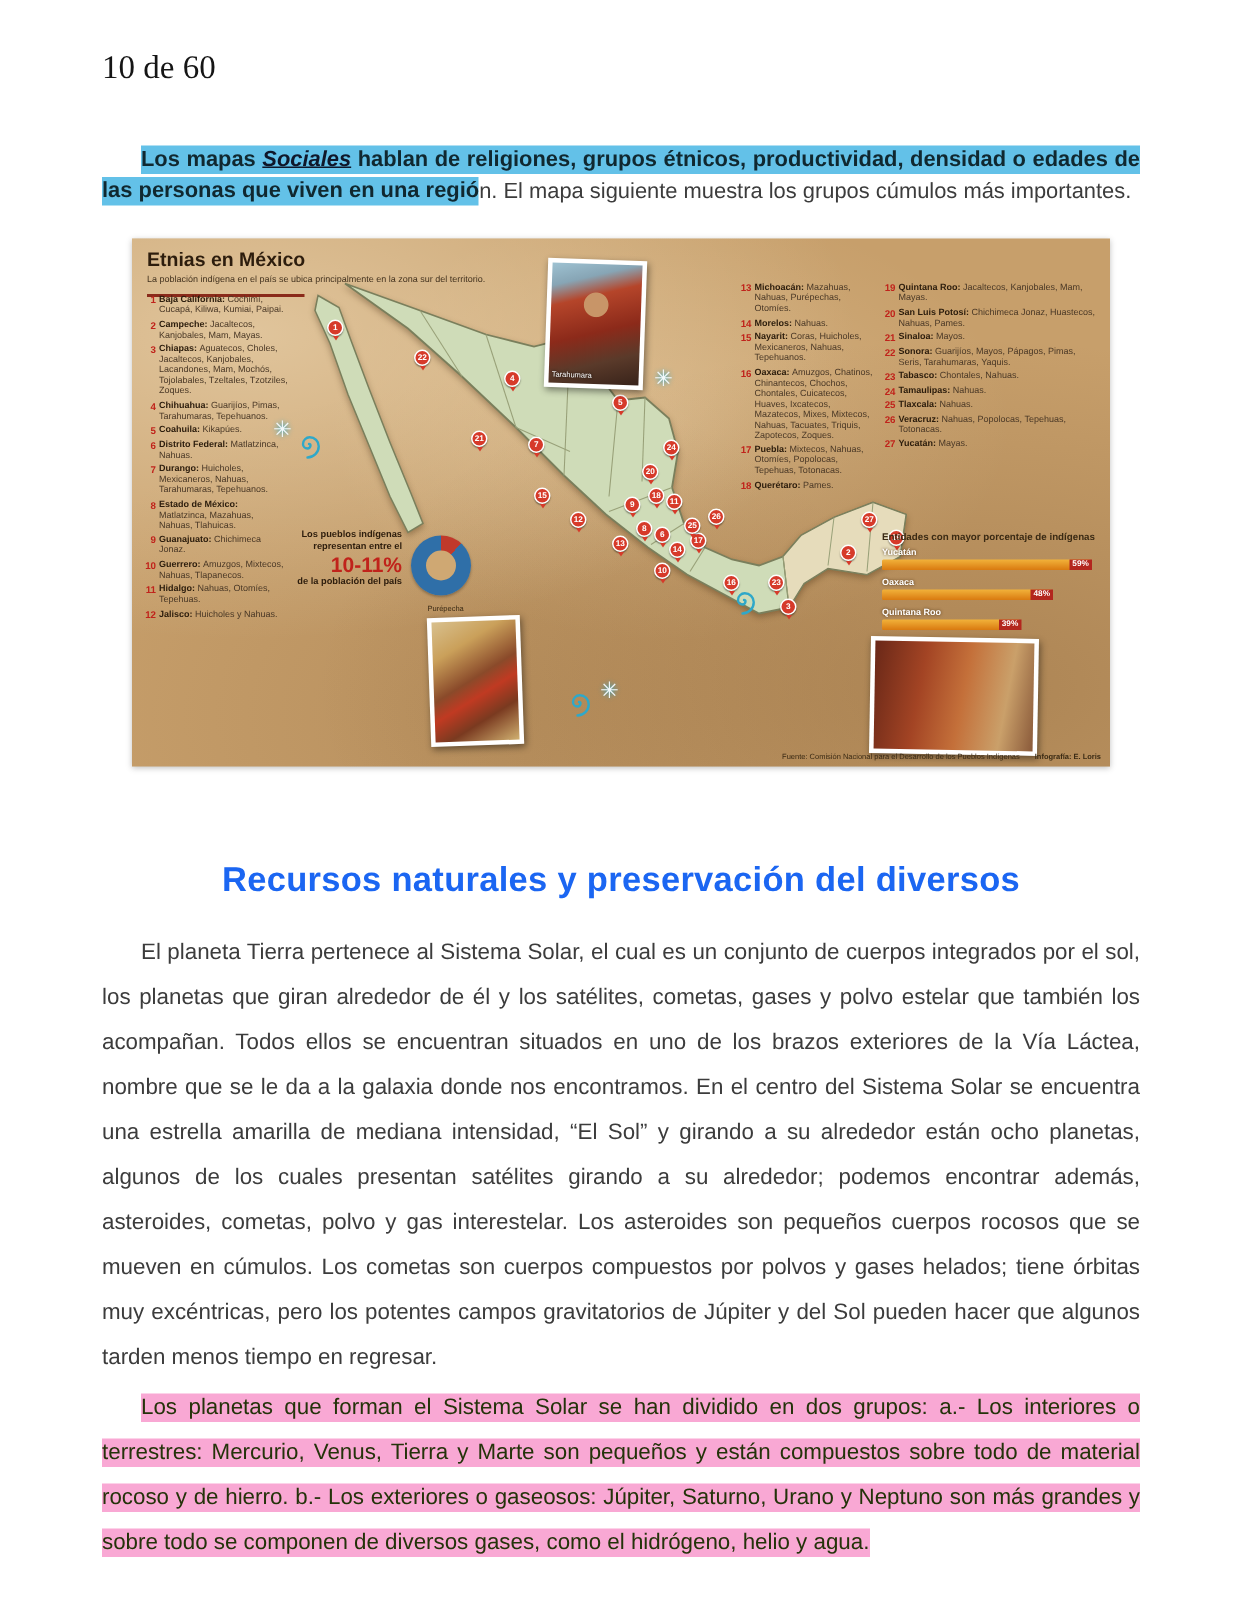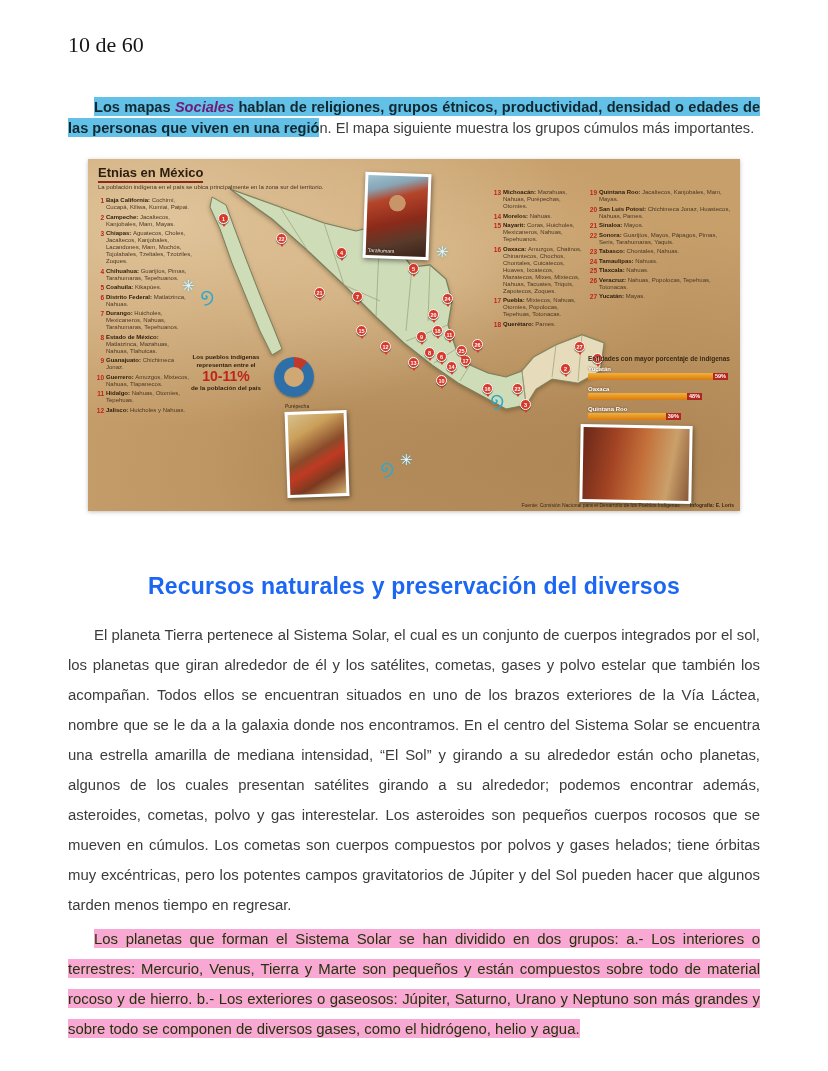--- a/index.html
+++ b/index.html
@@ -4,53 +4,53 @@
 <style>
   *{margin:0;padding:0;box-sizing:border-box}
   html,body{background:#ffffff}
   body{width:828px;height:1071px;font-family:"Liberation Sans",sans-serif;color:#3c3c3c;overflow:hidden;position:relative}
 
   .page-num{font-family:"Liberation Serif",serif;font-size:22px;color:#151515;margin:32px 0 0 68px}
 
   .intro{margin:38px 68px 0 68px;font-size:14.6px;line-height:21.5px;text-align:justify;text-indent:26px;color:#3c3c3c}
   .hl-blue{background:#63c1e8;font-weight:700;color:#102830;padding:1.5px 0;
            -webkit-box-decoration-break:clone;box-decoration-break:clone}
-  .soc-link{font-style:italic;font-weight:700;color:#701a75;cursor:pointer}
+  .soc-link{font-style:italic;font-weight:700;text-decoration:underline;color:#0f172a;cursor:pointer}
 
   
   .infographic{position:relative;margin:20px 0 0 88px;width:652px;height:352px;overflow:hidden;
     background:
       radial-gradient(ellipse at 12% 18%, rgba(255,242,214,.45), transparent 50%),
       radial-gradient(ellipse at 85% 85%, rgba(110,70,30,.30), transparent 55%),
       radial-gradient(ellipse at 55% 35%, rgba(255,236,200,.22), transparent 45%),
       radial-gradient(ellipse at 35% 90%, rgba(120,80,40,.18), transparent 50%),
       #c79f6b;
     box-shadow:0 1px 4px rgba(0,0,0,.25)}
   .info-title{position:absolute;left:10px;top:6px;font-size:13px;font-weight:700;color:#2d1d0d;
-    border-bottom:2px solid #8a2a1a;padding-bottom:1px;z-index:5}
+    border-bottom:2px solid #8a2a1a;padding-bottom:16px;z-index:5}
   .info-sub{position:absolute;left:10px;top:25px;font-size:6px;color:#43321e;z-index:5;width:240px}
 
   .states-col{position:absolute;z-index:5}
   #col1{left:7px;top:38px;width:97px}
   #col2{left:404px;top:30px;width:92px}
   #col3{left:500px;top:30px;width:146px}
   .state-item{display:flex;gap:2px;margin-bottom:2.5px}
   .snum{color:#c0231b;font-weight:700;font-size:6.5px;min-width:9px;text-align:right;line-height:7px}
   .stext{font-size:6px;line-height:7px;color:#4a3826}
   .sname{color:#2b1c0c}
 
   .map-box{position:absolute;left:96px;top:22px;width:430px;height:312px;z-index:1}
   .map-box svg{filter:drop-shadow(0 2px 2px rgba(60,35,10,.35))}
   .marker{position:absolute;width:11px;height:11px;background:#d63a2a;border:1px solid #fff;border-radius:50%;
     display:flex;align-items:center;justify-content:center;z-index:6;box-shadow:0 1px 1px rgba(0,0,0,.4)}
   .marker::after{content:"";position:absolute;top:10px;left:3px;width:0;height:0;
     border:2px solid transparent;border-top:3px solid #d63a2a}
   .marker span{color:#fff;font-size:5.5px;font-weight:700}
 
-  .center-note{position:absolute;left:96px;top:194px;width:84px;text-align:center;z-index:5}
+  .center-note{position:absolute;left:96px;top:194px;width:84px;text-align:right;z-index:5}
   .cn-line{font-size:6.2px;font-weight:700;color:#2d1d0d;line-height:7.5px}
   .cn-pct{font-size:14px;font-weight:700;color:#c0231b;line-height:16px}
   .donut{position:absolute;left:186px;top:198px;width:40px;height:40px;border-radius:50%;z-index:5;
     background:conic-gradient(#c0392b 0 42deg,#2f6fa8 42deg 360deg);box-shadow:0 1px 2px rgba(0,0,0,.3)}
   .donut::after{content:"";position:absolute;inset:10px;border-radius:50%;background:#cfa873}
 
   .bars{position:absolute;left:500px;top:196px;width:146px;z-index:5}
   .bars-title{font-size:6.5px;font-weight:700;color:#3a2a14;margin-bottom:4px;line-height:7px}
   .bar-row{margin-bottom:6px}
   .bar-label{font-size:6px;color:#fff;font-weight:700;text-shadow:0 0 2px #4a2e12;margin-bottom:1px}

